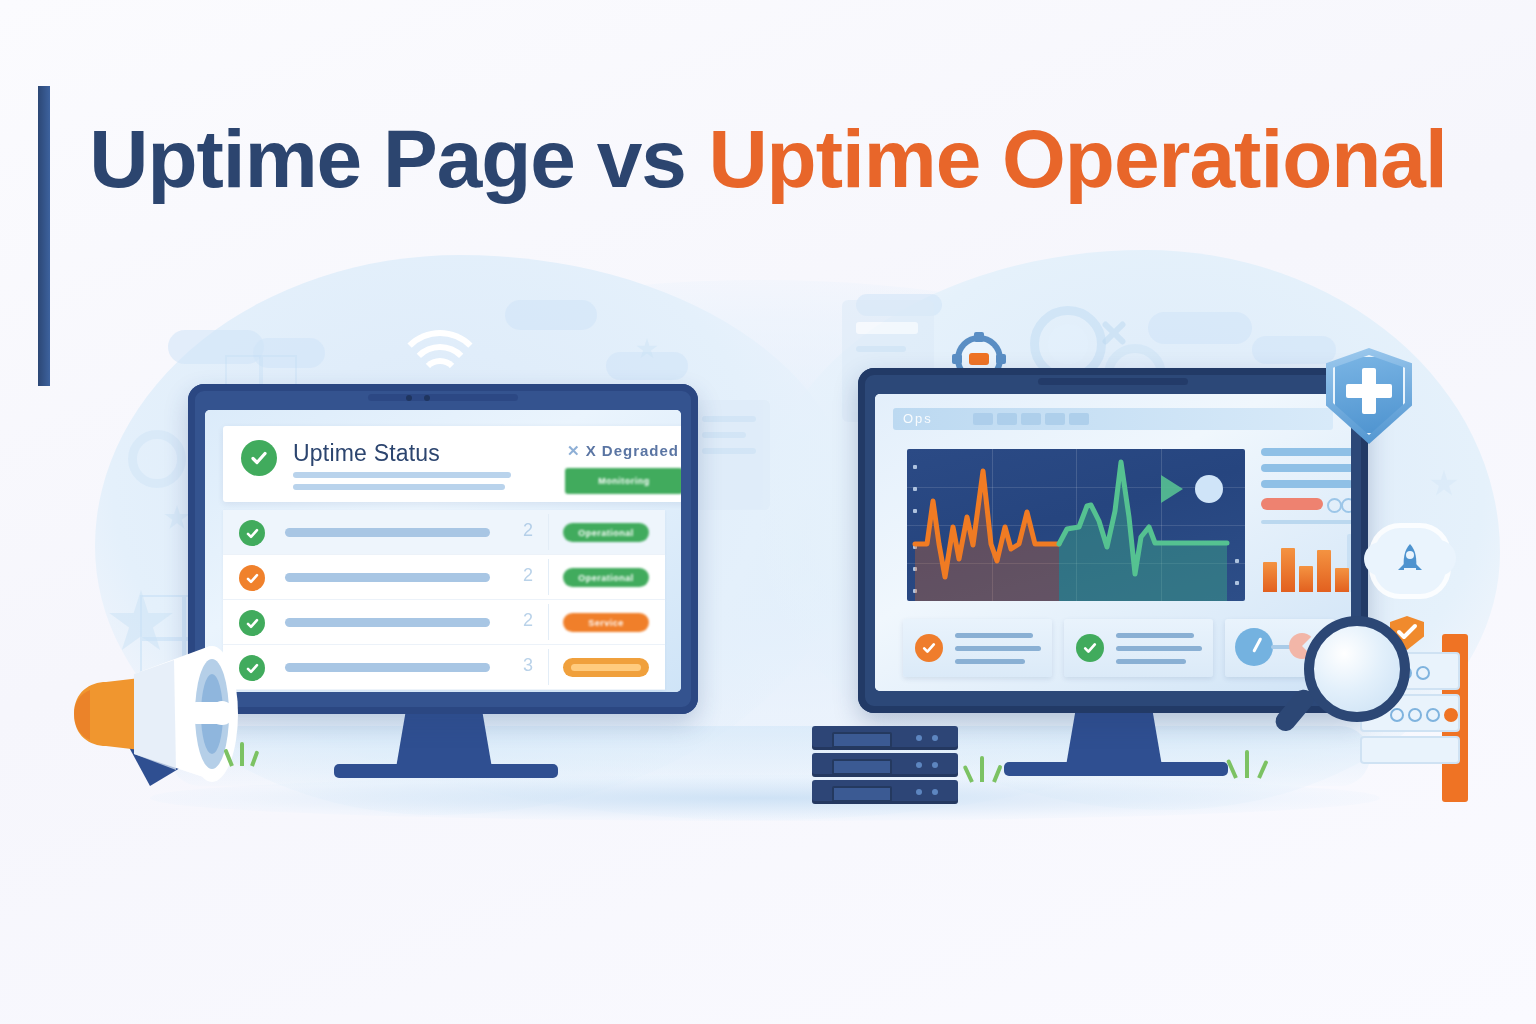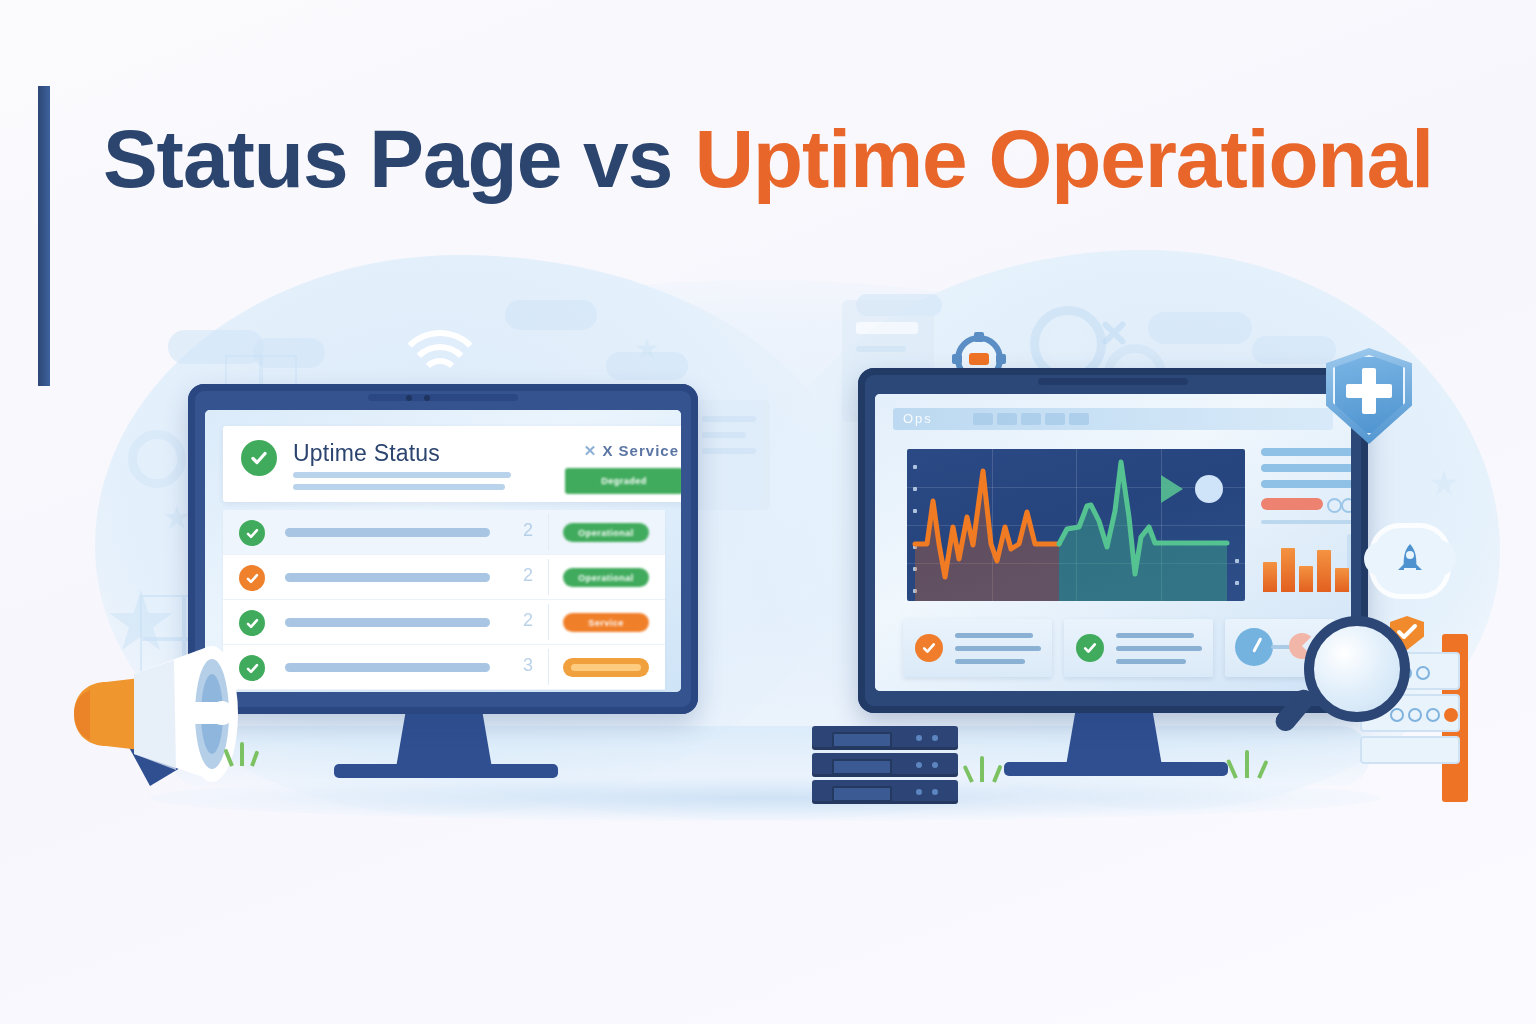--- a/index.html
+++ b/index.html
@@ -357,21 +357,21 @@
 
   <div class="deco" style="left:1098px;top:318px;width:30px;height:30px;">
     <div style="position:absolute;left:13px;top:0;width:6px;height:30px;background:#bcd9f1;transform:rotate(45deg);border-radius:3px;"></div>
     <div style="position:absolute;left:13px;top:0;width:6px;height:30px;background:#bcd9f1;transform:rotate(-45deg);border-radius:3px;"></div>
   </div>
 
   <div class="ground-band"></div>
   <div class="ground"></div>
 
   <div class="title-wrap">
-    <span class="t-navy">Status Page vs</span>
+    <span class="t-navy">Uptime Page vs</span>
     <span class="t-orange" style="margin-left:18px;">Uptime Operational</span>
   </div>
 
   <div class="stand-neck" style="left:396px;top:712px;width:96px;height:56px;clip-path:polygon(10% 0,90% 0,100% 100%,0 100%);"></div>
   <div class="stand-base" style="left:334px;top:764px;width:224px;height:14px;"></div>
 
   <div class="monitor" id="mon-left">
     <div class="mon-bezel"></div>
     <div class="mon-cam"></div>
     <div class="mon-dot" style="left:218px;"></div>
@@ -381,25 +381,25 @@
       <div class="ls-wrap">
 
         <div class="ls-card ls-head">
           <div class="chk" style="left:18px;top:14px;width:36px;height:36px;background:#41ab5d;">
             <svg width="20" height="20" viewBox="0 0 20 20">
                 <path d="M4 10.5 L8 14.5 L16 5.5" stroke="#fff" stroke-width="3.2" fill="none" stroke-linecap="round" stroke-linejoin="round"></path>
               </svg>
           </div>
           <div class="ls-title">Uptime Status</div>
           <div class="ls-brand">
-            <span style="color:#7ba2cf;">✕</span>&nbsp;<span>X Service</span>
+            <span style="color:#7ba2cf;">✕</span>&nbsp;<span>X Degraded</span>
           </div>
           <div class="ls-line" style="left:70px;top:46px;width:218px;height:6px;"></div>
           <div class="ls-line" style="left:70px;top:58px;width:212px;height:6px;"></div>
-          <div class="pill pill-green" style="right:16px;top:42px;width:118px;height:26px;border-radius:3px;">Degraded</div>
+          <div class="pill pill-green" style="right:16px;top:42px;width:118px;height:26px;border-radius:3px;">Monitoring</div>
         </div>
 
         <div class="ls-rows">
           <div class="ls-row alt">
             <div class="chk" style="left:16px;top:10px;width:26px;height:26px;background:#41ab5d;">
               <svg width="15" height="15" viewBox="0 0 20 20">
                   <path d="M4 10.5 L8 14.5 L16 5.5" stroke="#fff" stroke-width="3.4" fill="none" stroke-linecap="round" stroke-linejoin="round"></path>
                 </svg>
             </div>
             <div class="bar"></div>

